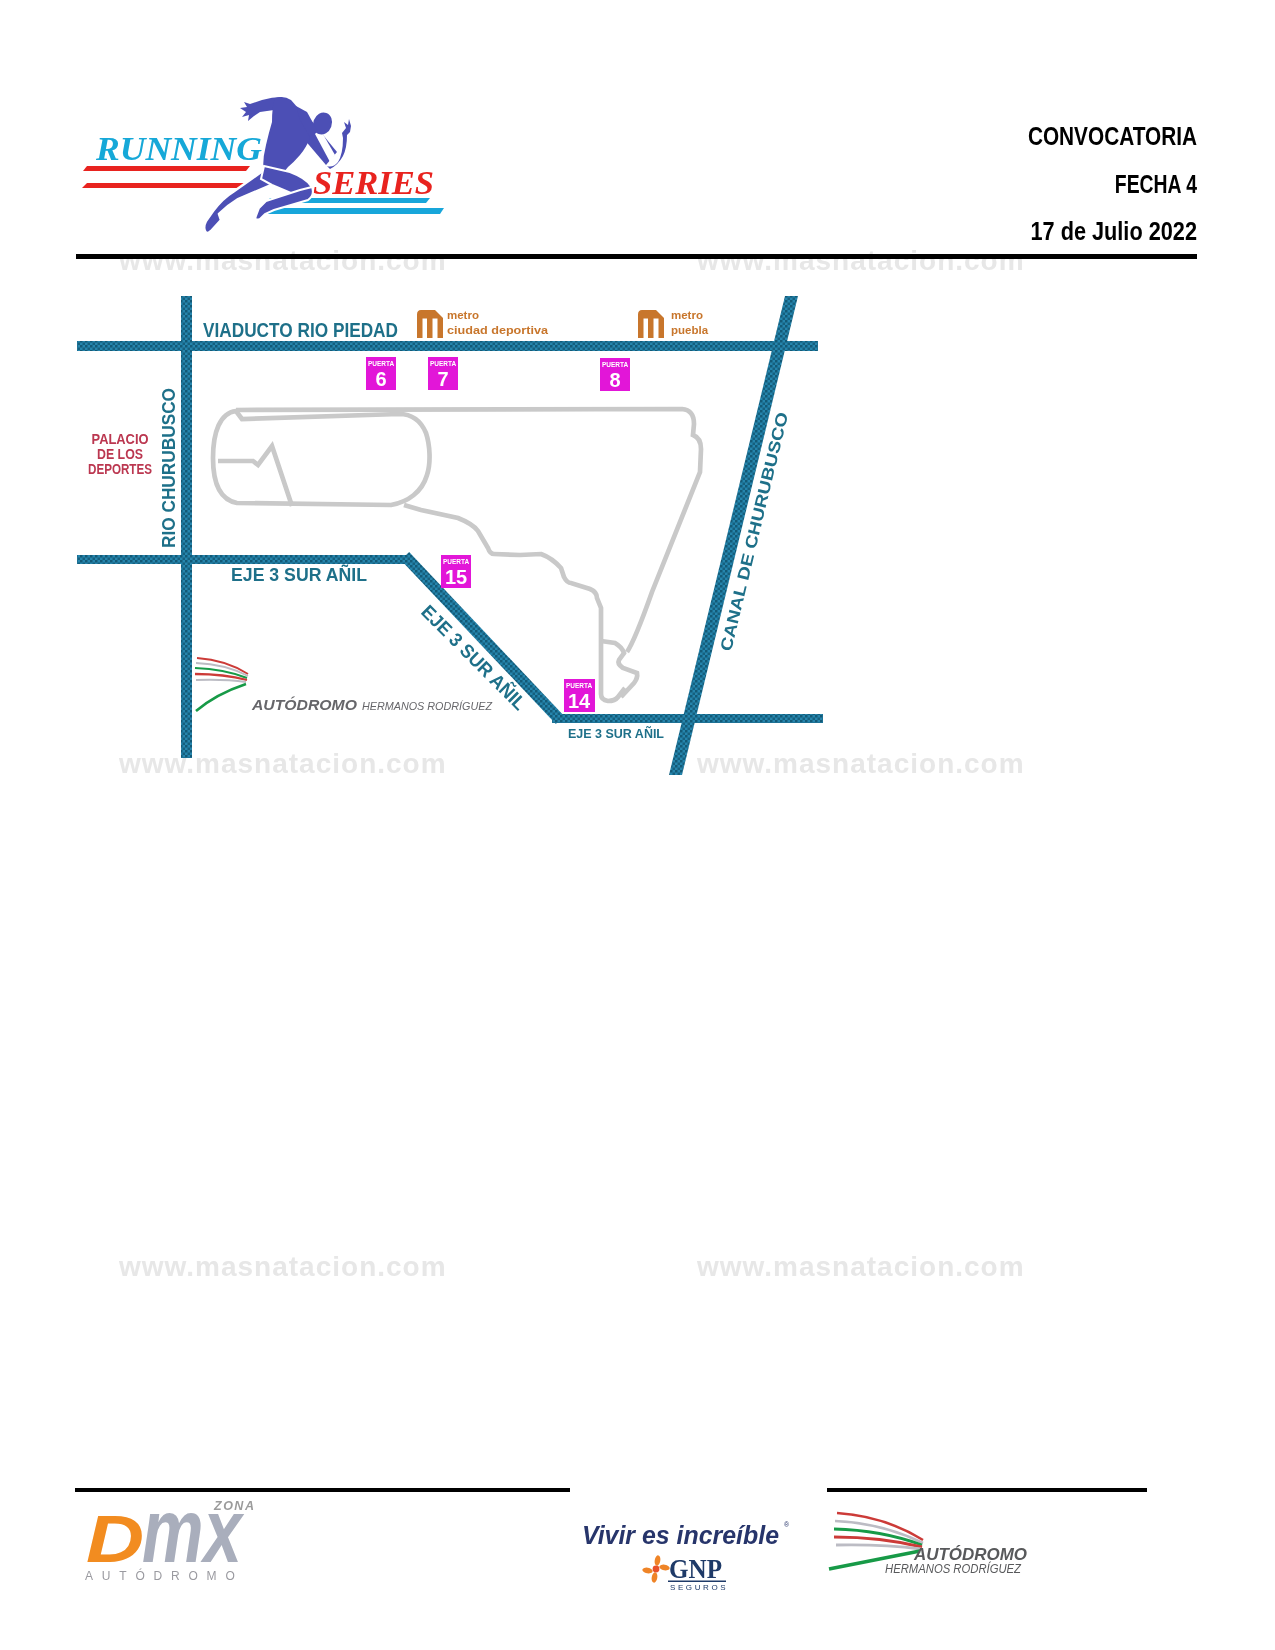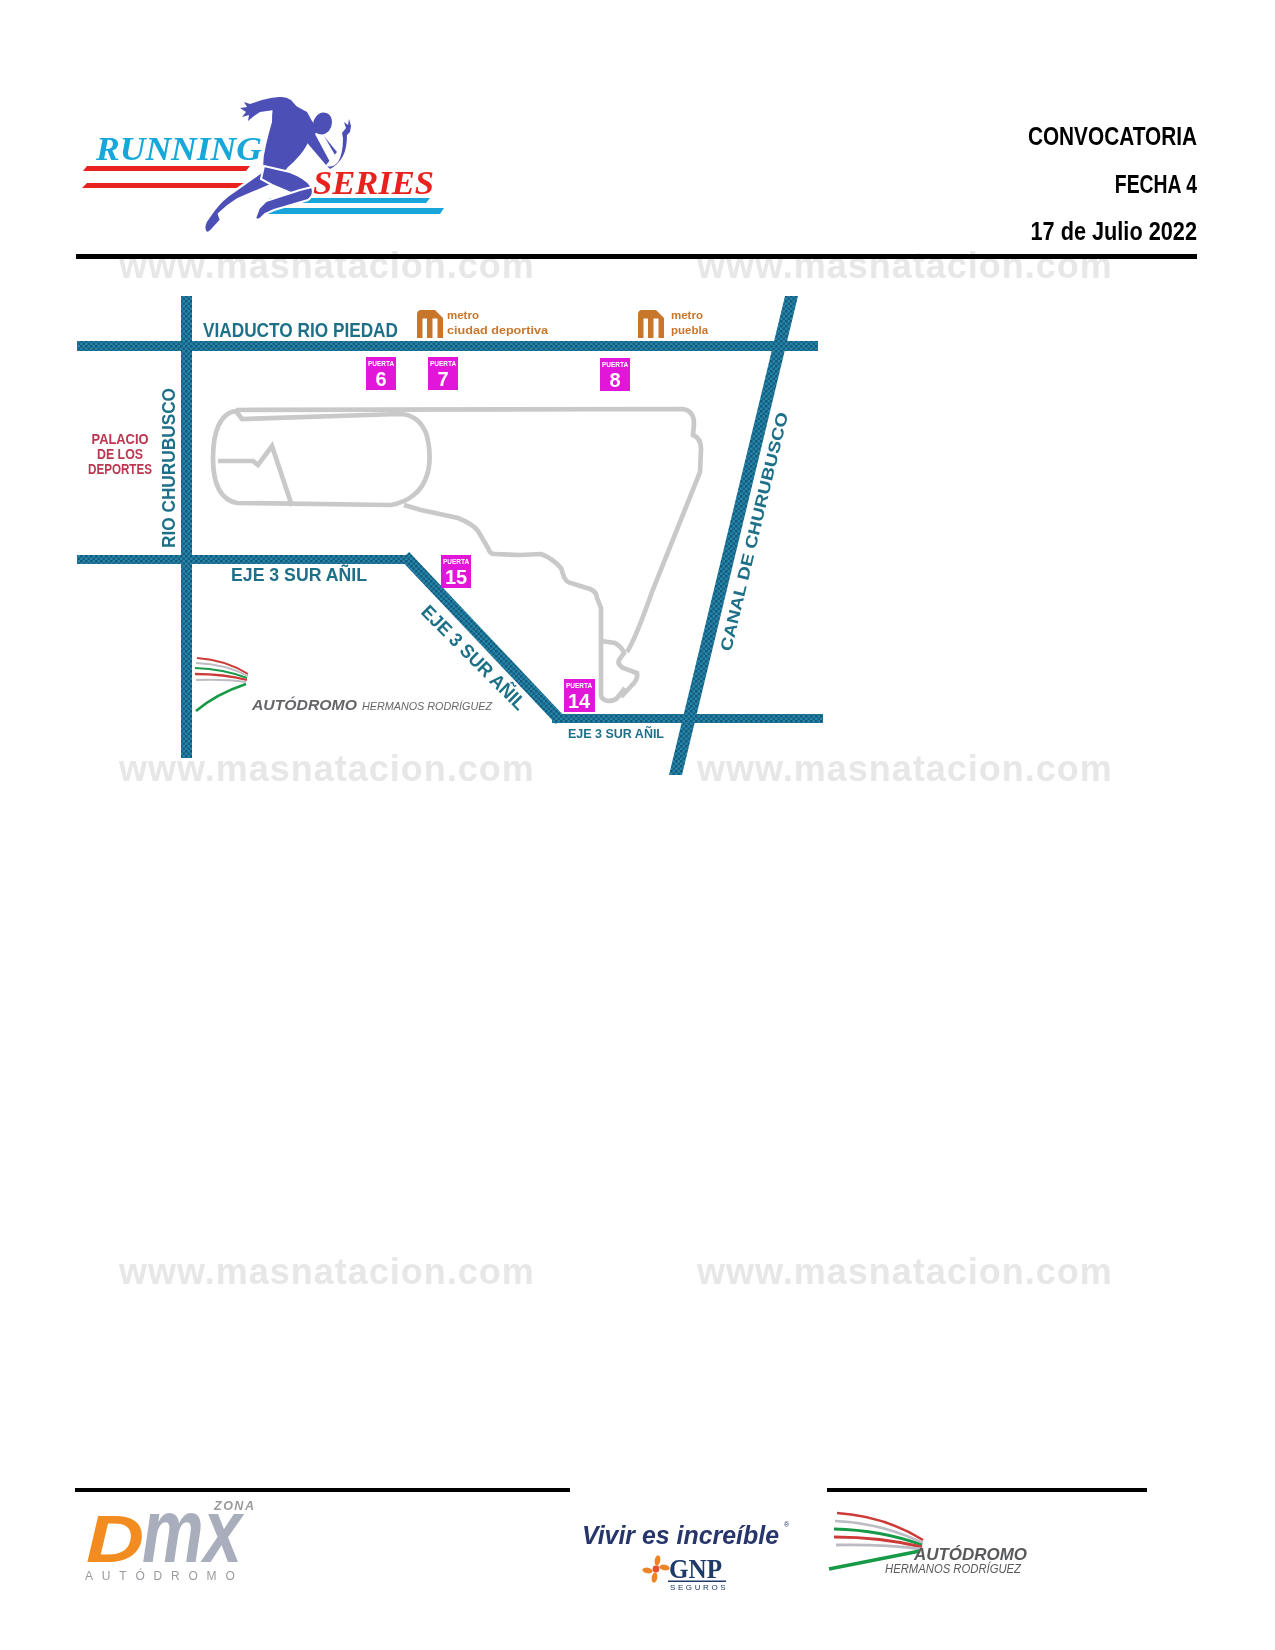--- a/index.html
+++ b/index.html
@@ -1,18 +1,18 @@
 <!DOCTYPE html>
 <html><head>
 <meta charset="utf-8">
 <style>
   html,body{margin:0;padding:0;background:#fff;}
   body{width:1275px;height:1650px;position:relative;font-family:"Liberation Sans",sans-serif;overflow:hidden;}
   .abs{position:absolute;}
-  .wm{position:absolute;color:#e7e7e7;font-weight:bold;font-size:36px;letter-spacing:1px;white-space:nowrap;}
+  .wm{position:absolute;color:#e7e7e7;font-weight:bold;font-size:28px;letter-spacing:1px;white-space:nowrap;}
 </style>
 </head>
 <body>
 
 <div class="wm" style="left:119px;top:245px;">www.masnatacion.com</div>
 
 <div class="wm" style="left:697px;top:245px;">www.masnatacion.com</div>
 
 <div class="wm" style="left:119px;top:748px;">www.masnatacion.com</div>
 

